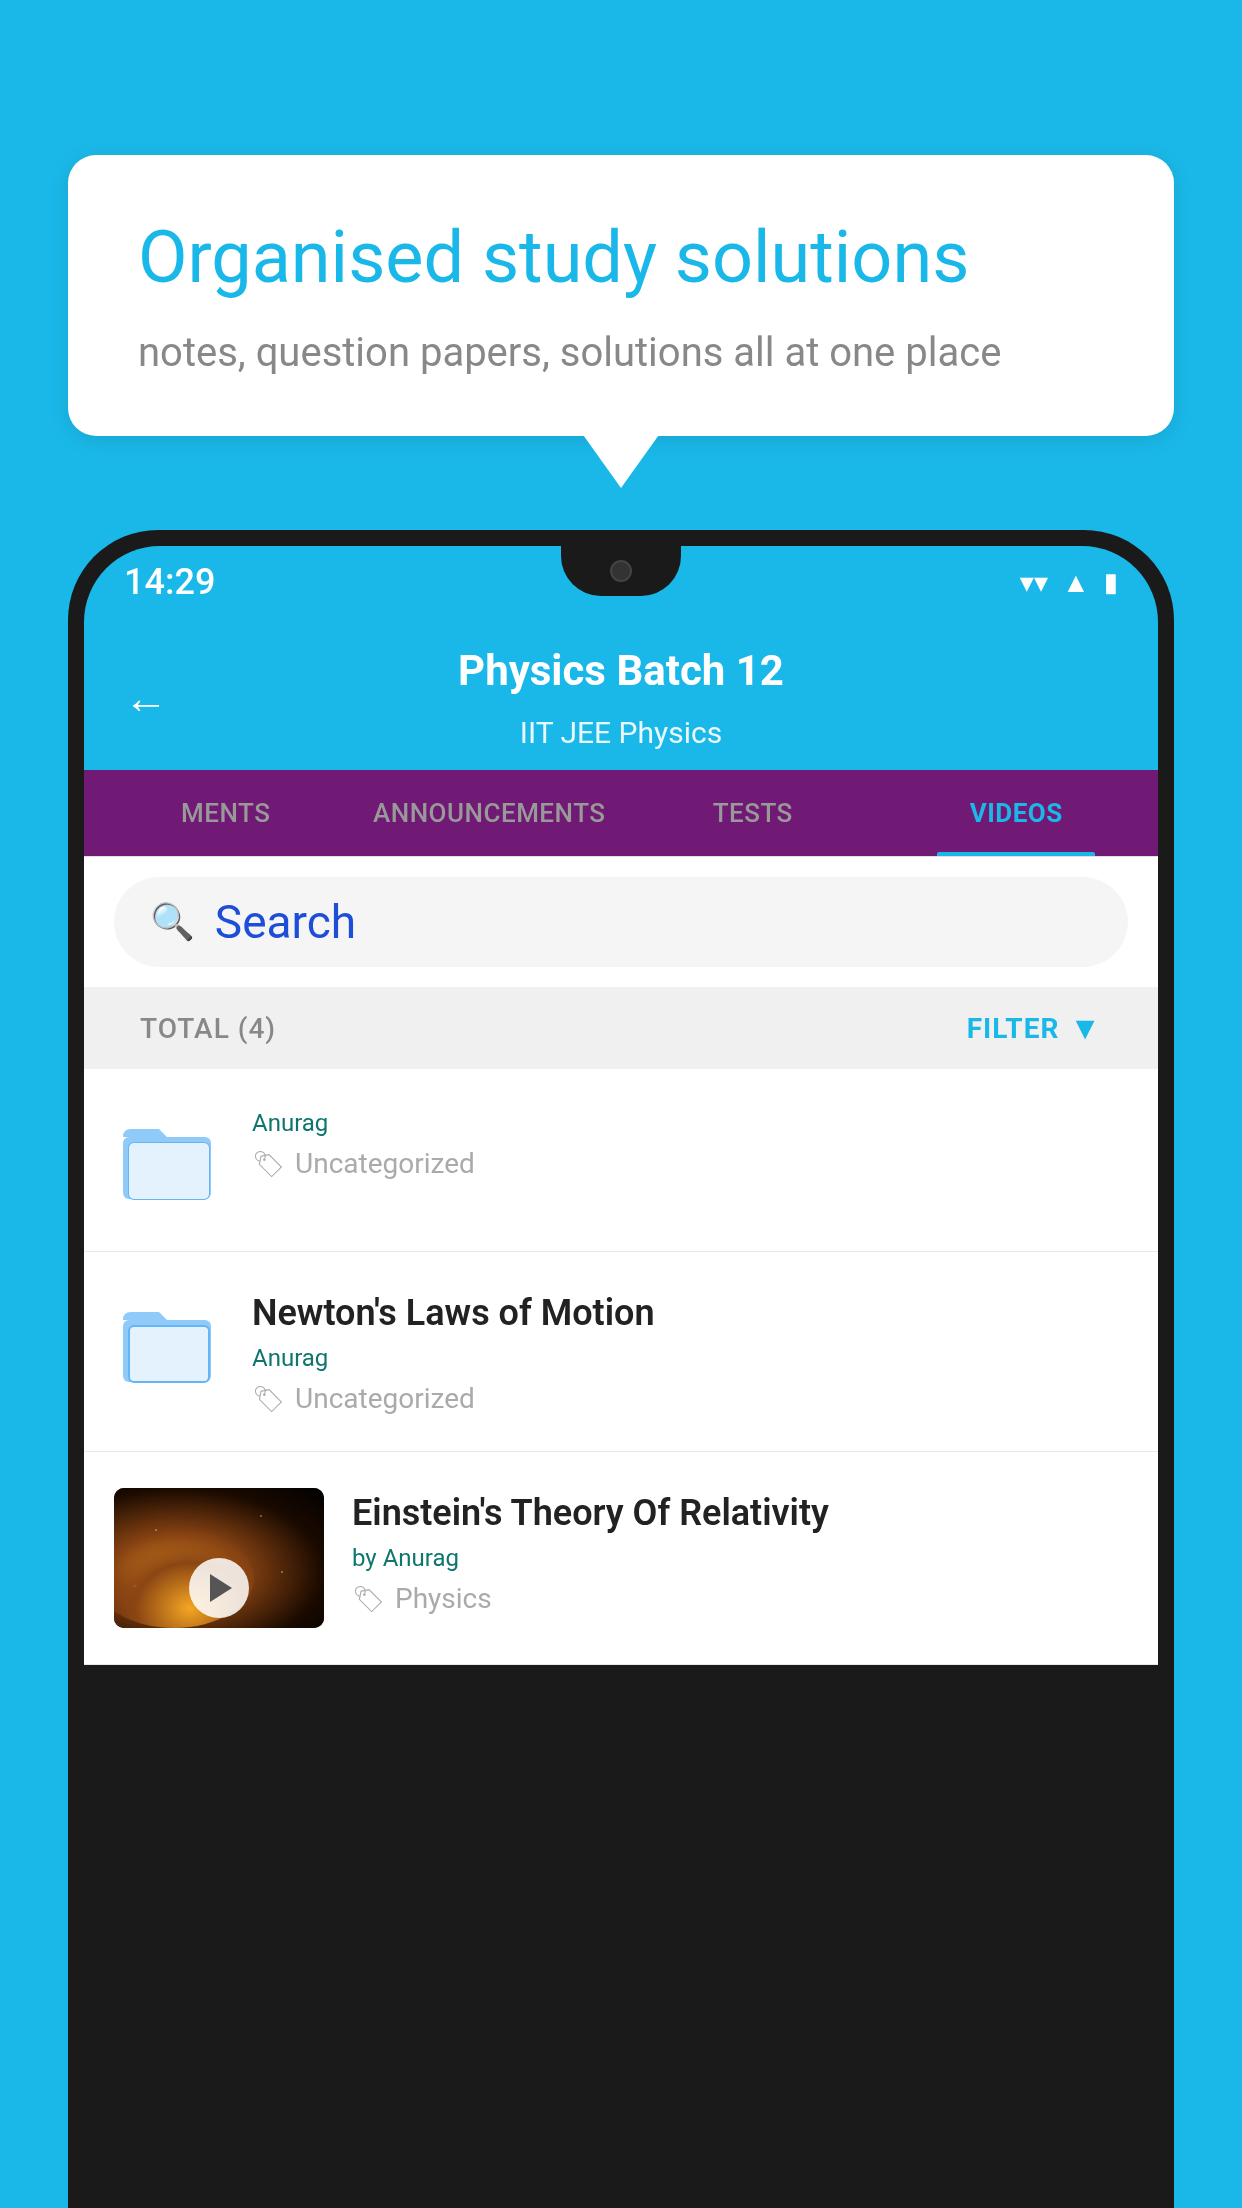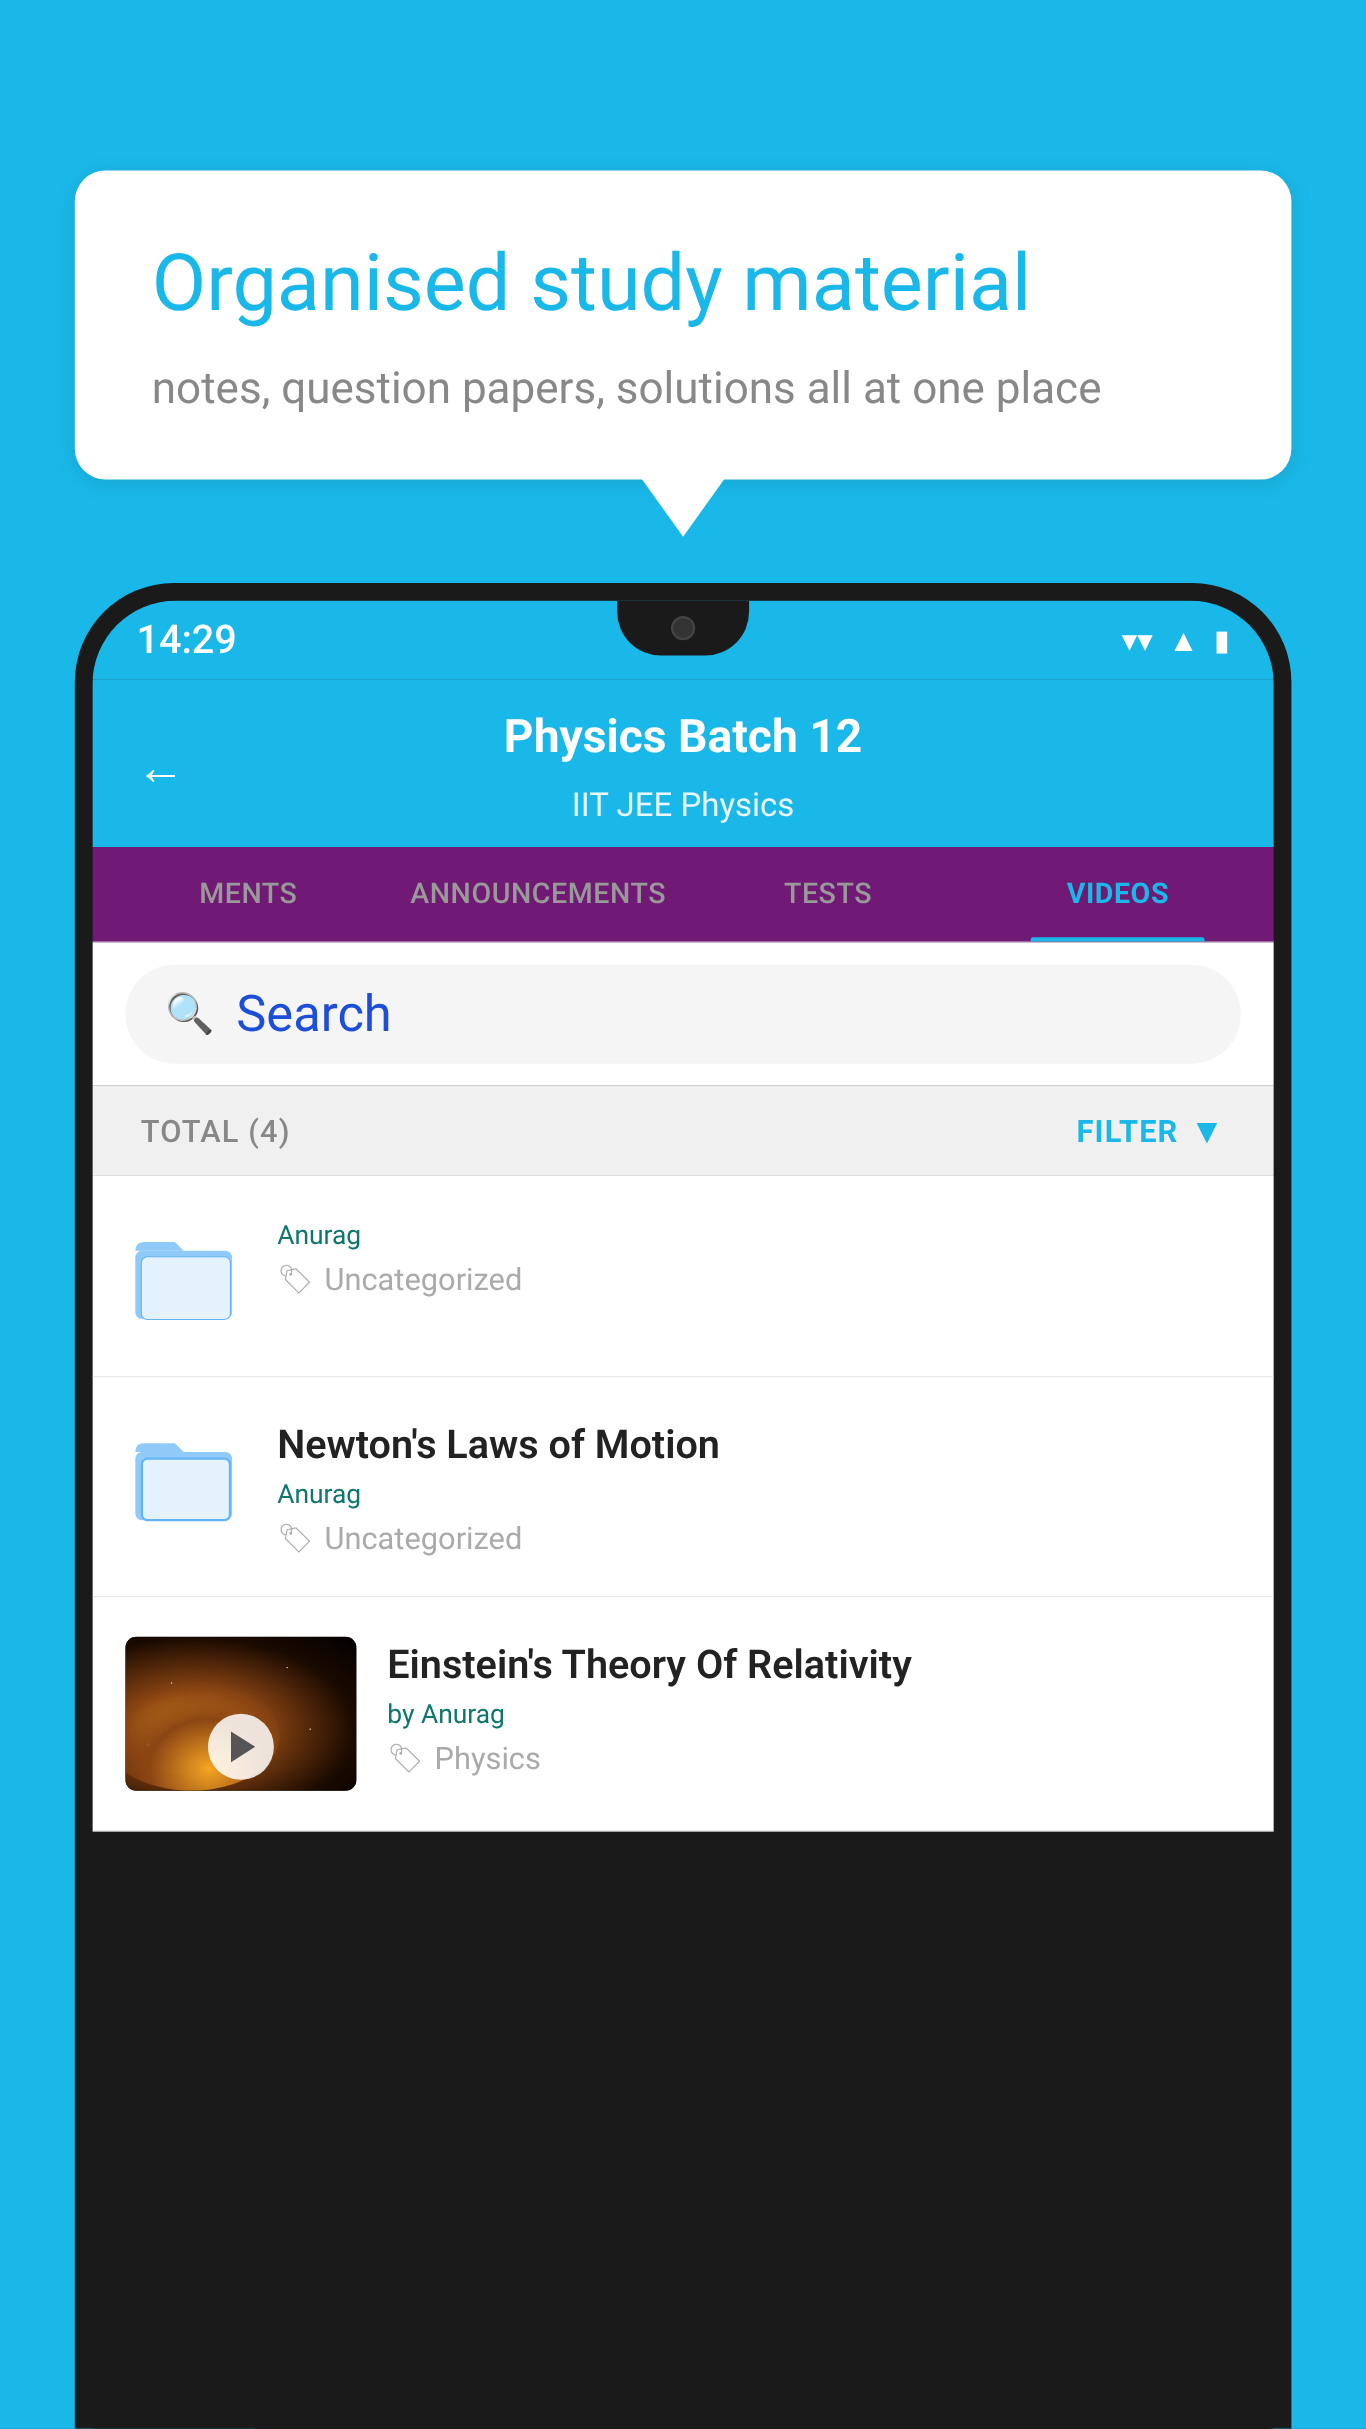--- a/index.html
+++ b/index.html
@@ -217,21 +217,21 @@
     }
 
     .search-text {
       color: #1d4ed8;
       font-size: 46px;
     }
 
     
     .filter-bar {
       background: #f0f0f0;
-      padding: 22px 44px;
+      padding: 22px 56px;
       display: flex;
       justify-content: space-between;
       align-items: center;
     }
 
     .total-count {
       color: #888;
       font-size: 28px;
       font-weight: 500;
       letter-spacing: 1px;
@@ -372,21 +372,21 @@
       margin-left: 4px;
     }
   </style>
 </head>
 <body>
 
 <div style="position:absolute;top:0;left:0;width:1242px;height:2208px;background:#1ab8e8;"></div>
 
 <div class="speech-bubble-container">
   <div class="speech-bubble">
-    <div class="bubble-title">Organised study material</div>
+    <div class="bubble-title">Organised study solutions</div>
     <div class="bubble-subtitle">notes, question papers, solutions all at one place</div>
   </div>
 </div>
 
 <div class="phone-frame">
 
   <div class="phone-inner">
 
     <div class="status-bar">
       <div class="notch">

